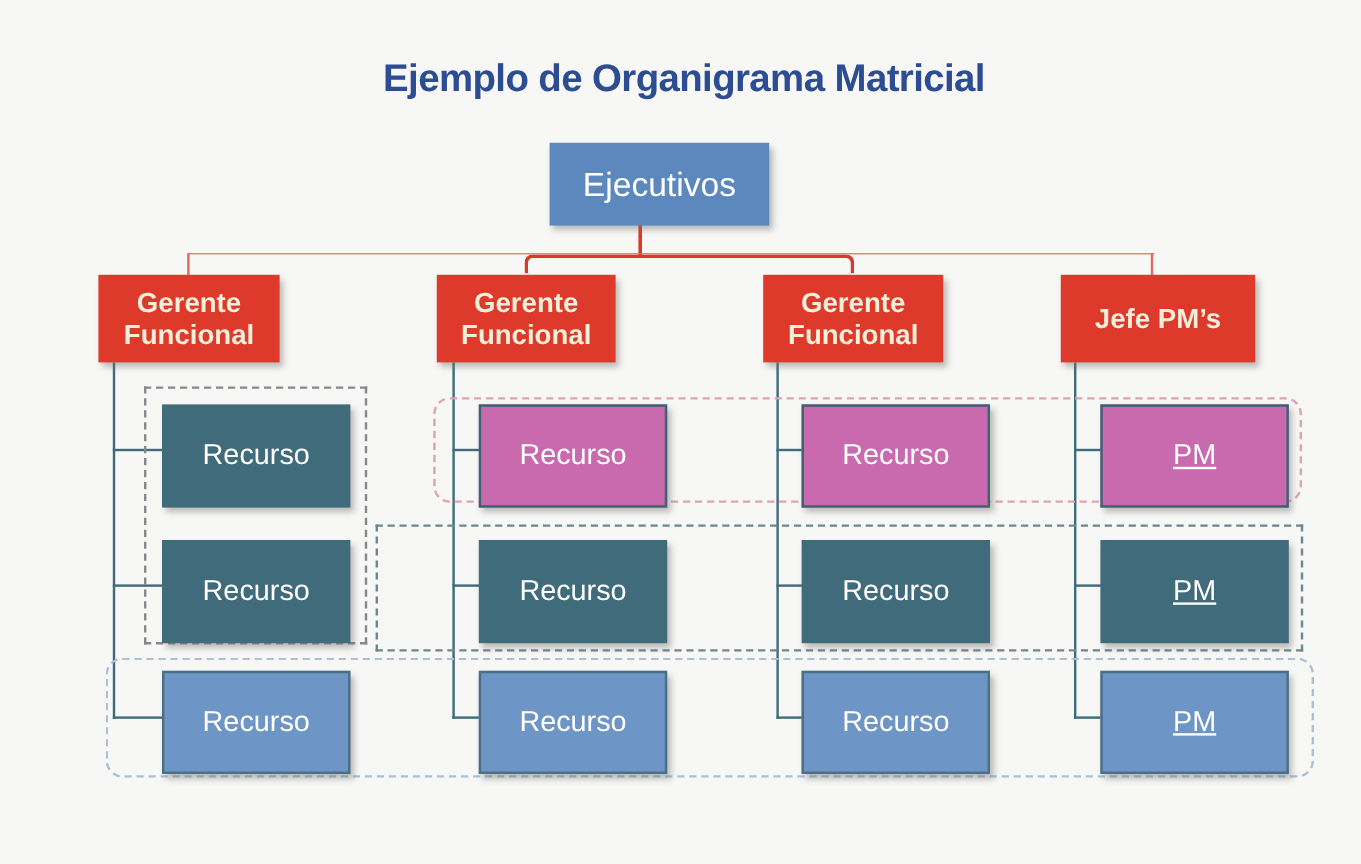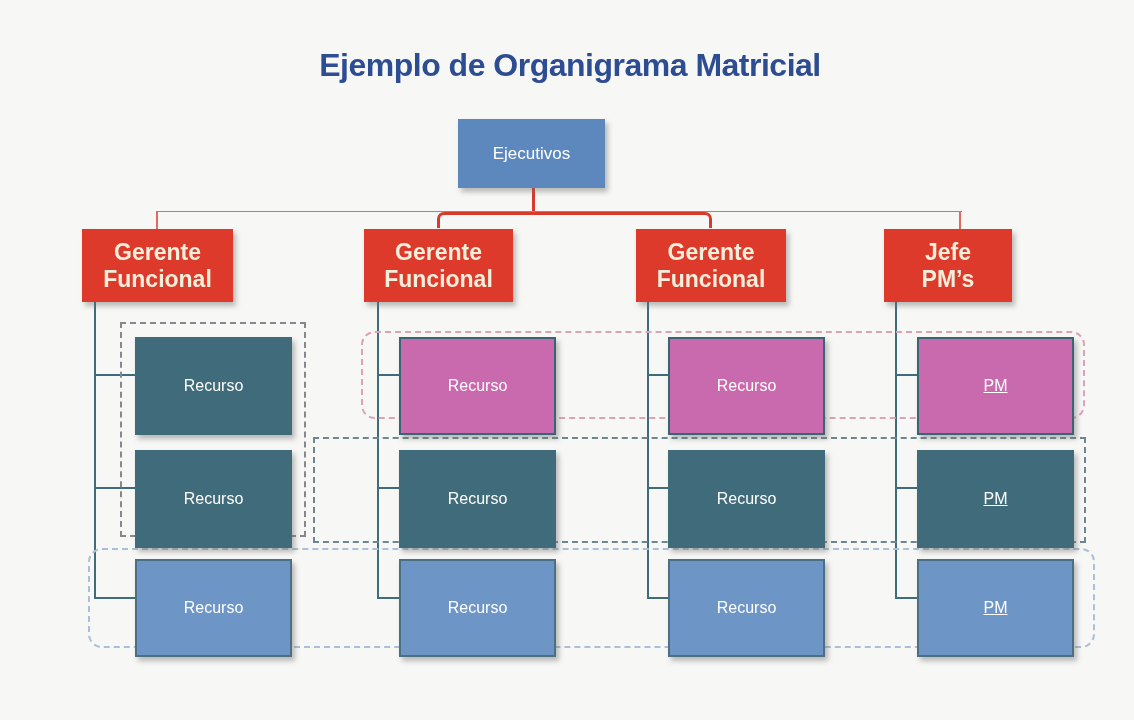--- a/index.html
+++ b/index.html
@@ -13,29 +13,29 @@
   body{font-family:"Liberation Sans","DejaVu Sans",sans-serif;}
   #stage{position:relative;width:1134px;height:720px;background:var(--background);overflow:hidden;}
 
   .title{position:absolute;top:46px;left:3px;width:1134px;text-align:center;
     font-size:32px;font-weight:bold;letter-spacing:-0.5px;color:var(--title-navy);line-height:38px;}
 
   .box{position:absolute;display:flex;align-items:center;justify-content:center;
     color:#ffffff;text-align:center;box-shadow:3px 4px 5px rgba(110,110,110,0.45);
     box-sizing:border-box;}
 
-  .executive{left:458px;top:119px;width:147px;height:69px;background:var(--executive-blue);
-    font-size:17px;}
+  .executive{left:458px;top:119px;width:183px;height:69px;background:var(--executive-blue);
+    font-size:28px;}
 
   .manager{top:229px;height:73px;background:var(--manager-red);color:var(--manager-text-cream);
     font-weight:bold;font-size:23px;line-height:27px;padding:0 14px;}
   .m1{left:82px;width:151px;} .m2{left:364px;width:149px;}
-  .m3{left:636px;width:150px;} .m4{left:884px;width:128px;}
+  .m3{left:636px;width:150px;} .m4{left:884px;width:162px;}
 
-  .cell{width:157px;height:98px;font-size:16px;}
+  .cell{width:157px;height:86px;font-size:24px;}
   .teal{background:var(--resource-teal);}
   .pink{background:var(--resource-pink);border:2px solid #3A6374;}
   .blue{background:var(--resource-blue);border:2px solid #4C7082;}
   .c1{left:135px;} .c2{left:399px;} .c3{left:668px;} .c4{left:917px;text-decoration:underline;}
   .r1{top:337px;} .r2{top:450px;} .r3{top:559px;}
 
   .line{position:absolute;}
   .red{background:var(--connector-red);}
   .redthin{background:#E06A5F;}
   .tealline{background:var(--connector-teal);}

